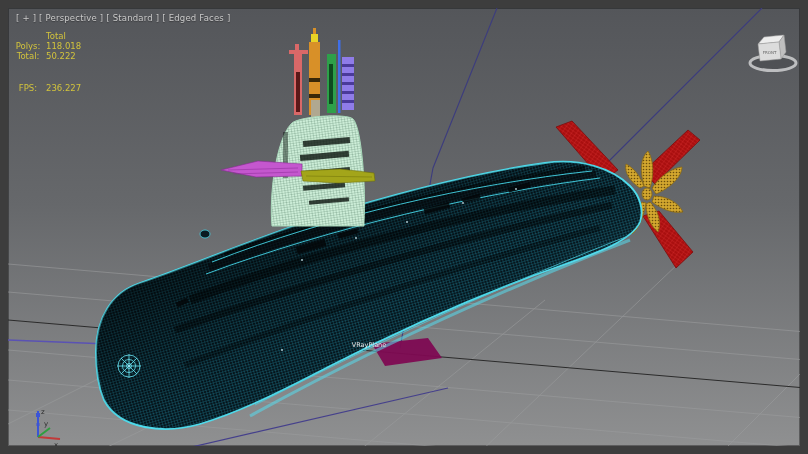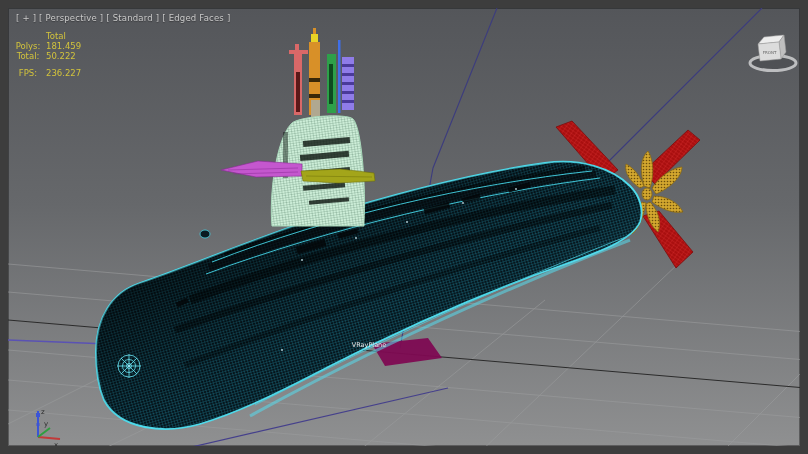--- a/index.html
+++ b/index.html
@@ -15,21 +15,21 @@
   }
   .scene-svg{position:absolute;left:0;top:0;width:792px;height:438px;display:block;}
   .vp-label{
     position:absolute;left:8px;top:5px;font-size:8.5px;color:#c9c9c9;
     letter-spacing:.2px;text-shadow:0 1px 1px rgba(0,0,0,.35);white-space:nowrap;
   }
   .stats{position:absolute;left:6px;top:23px;font-size:8.5px;color:#d2c33c;line-height:10px;}
   .srow{display:flex;}
   .srow .sl{width:28px;text-align:center;margin-right:4px;}
   .srow .sv{text-align:center;}
-  .srow.fps{margin-top:7px;}
+  .srow.fps{margin-top:22px;}
 </style>
 </head>
 <body>
 
 <div class="viewport">
 
   <svg class="scene-svg" viewBox="8 8 792 438" preserveAspectRatio="none">
     <defs>
       <pattern id="mhull" width="3" height="2.6" patternUnits="userSpaceOnUse" patternTransform="rotate(-16)">
         <rect width="3" height="2.6" fill="#05141b"></rect>
@@ -217,21 +217,21 @@
 
   <div class="vp-label">[ + ] [ Perspective ] [ Standard ] [ Edged Faces ]</div>
 
   <div class="stats">
     <div class="srow">
       <span class="sl"></span>
       <span class="sv">Total</span>
     </div>
     <div class="srow">
       <span class="sl">Polys:</span>
-      <span class="sv">181.459</span>
+      <span class="sv">118.018</span>
     </div>
     <div class="srow">
       <span class="sl">Total:</span>
       <span class="sv">50.222</span>
     </div>
     <div class="srow fps">
       <span class="sl">FPS:</span>
       <span class="sv">236.227</span>
     </div>
   </div>

